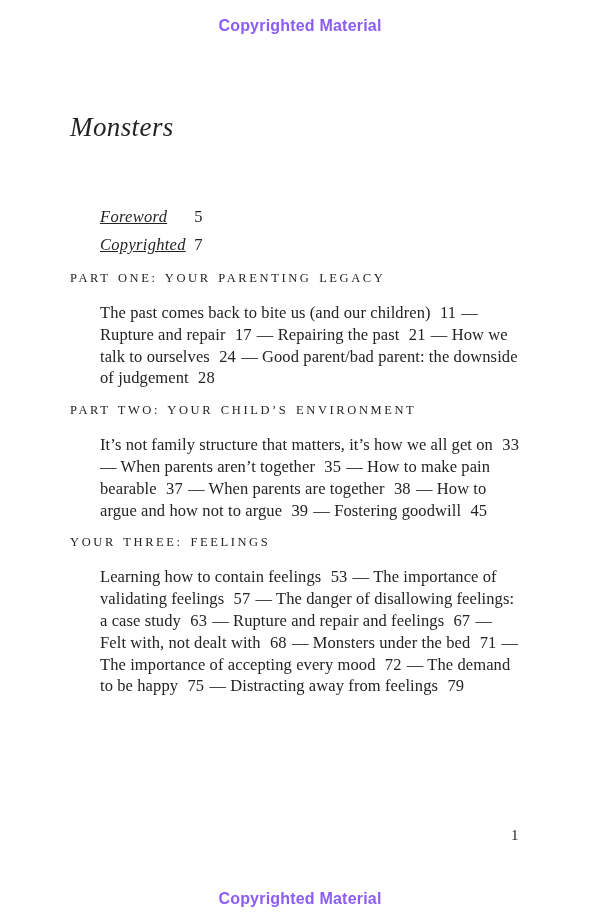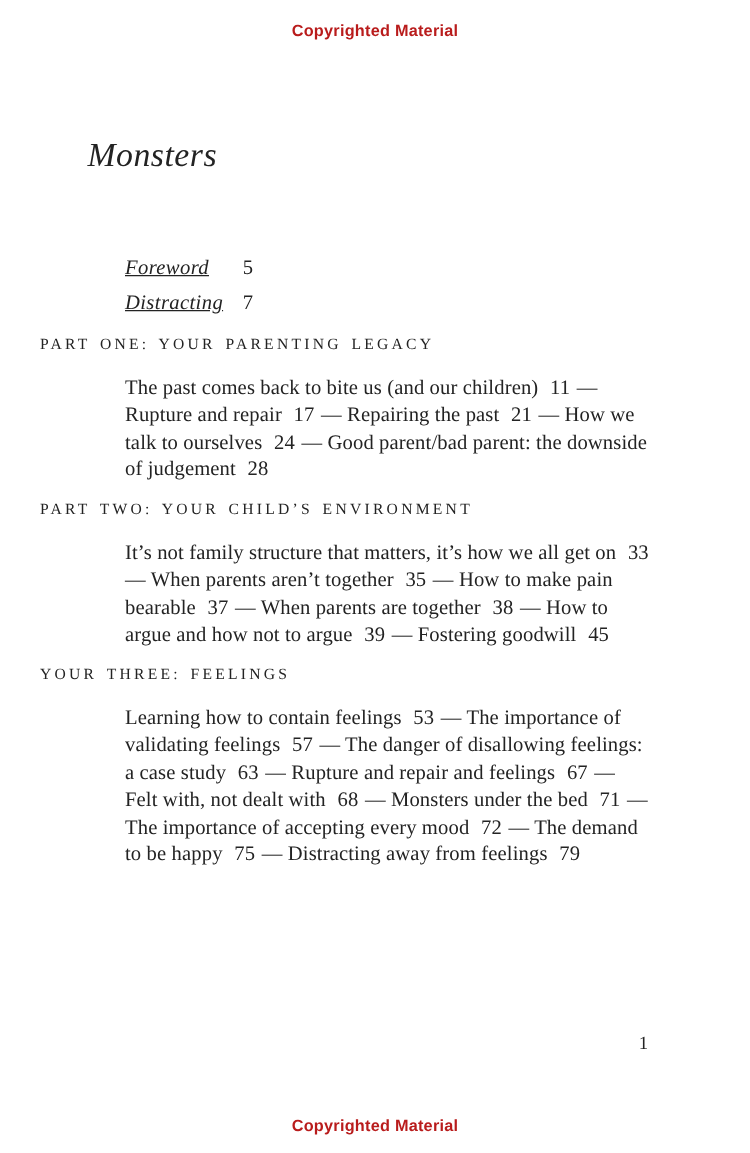--- a/index.html
+++ b/index.html
@@ -8,23 +8,23 @@
     position: relative;
     width: 600px;
     height: 922px;
     background: #ffffff;
     font-family: "Liberation Serif", serif;
     color: #232323;
     overflow: hidden;
   }
   .copyright {
     font-family: "Liberation Sans", sans-serif;
-    font-size: 13px;
+    font-size: 16px;
     font-weight: bold;
-    color: #b91c1c;
+    color: #8b5cf6;
     text-align: center;
     letter-spacing: 0.2px;
   }
   .copyright.top { padding-top: 17px; }
   .copyright.bottom { position: absolute; bottom: 14px; left: 0; right: 0; }
   .book-title {
     margin: 76px 0 0 70px;
     font-style: italic;
     font-size: 27px;
     font-weight: 500;
@@ -35,21 +35,21 @@
   .front-row { font-size: 16.5px; line-height: 28px; }
   .front-row .fm-title {
     display: inline-block;
     min-width: 88px;
     font-style: italic;
     letter-spacing: 0.3px;
     text-decoration: underline;
   }
   .front-row .fm-page { font-style: normal; padding-left: 2px; }
   .part-heading {
-    margin: 14px 0 0 32px;
+    margin: 14px 0 0 70px;
     font-size: 12.5px;
     font-weight: 400;
     letter-spacing: 2.6px;
     line-height: 15px;
     word-spacing: 2px;
   }
   .part-heading:first-of-type { margin-top: 12px; }
   .entries {
     margin: 16px 0 0 100px;
     width: 422px;
@@ -74,21 +74,21 @@
   <div class="copyright top">Copyrighted Material</div>
 
   <h1 class="book-title">Monsters</h1>
 
   <div class="front-matter">
     <div class="front-row">
       <span class="fm-title">Foreword</span>
       <span class="fm-page">5</span>
     </div>
     <div class="front-row">
-      <span class="fm-title">Distracting</span>
+      <span class="fm-title">Copyrighted</span>
       <span class="fm-page">7</span>
     </div>
   </div>
 
   <h2 class="part-heading">PART ONE: YOUR PARENTING LEGACY</h2>
   <p class="entries"><span>The past comes back to bite us (and our children)</span> <span class="entry-page">11</span> — <span>Rupture and repair</span> <span class="entry-page">17</span> — <span>Repairing the past</span> <span class="entry-page">21</span> — <span>How we talk to ourselves</span> <span class="entry-page">24</span> — <span>Good parent/bad parent: the downside of judgement</span> <span class="entry-page">28</span></p>
 
   <h2 class="part-heading">PART TWO: YOUR CHILD’S ENVIRONMENT</h2>
   <p class="entries"><span>It’s not family structure that matters, it’s how we all get on</span> <span class="entry-page">33</span> — <span>When parents aren’t together</span> <span class="entry-page">35</span> — <span>How to make pain bearable</span> <span class="entry-page">37</span> — <span>When parents are together</span> <span class="entry-page">38</span> — <span>How to argue and how not to argue</span> <span class="entry-page">39</span> — <span>Fostering goodwill</span> <span class="entry-page">45</span></p>
 

